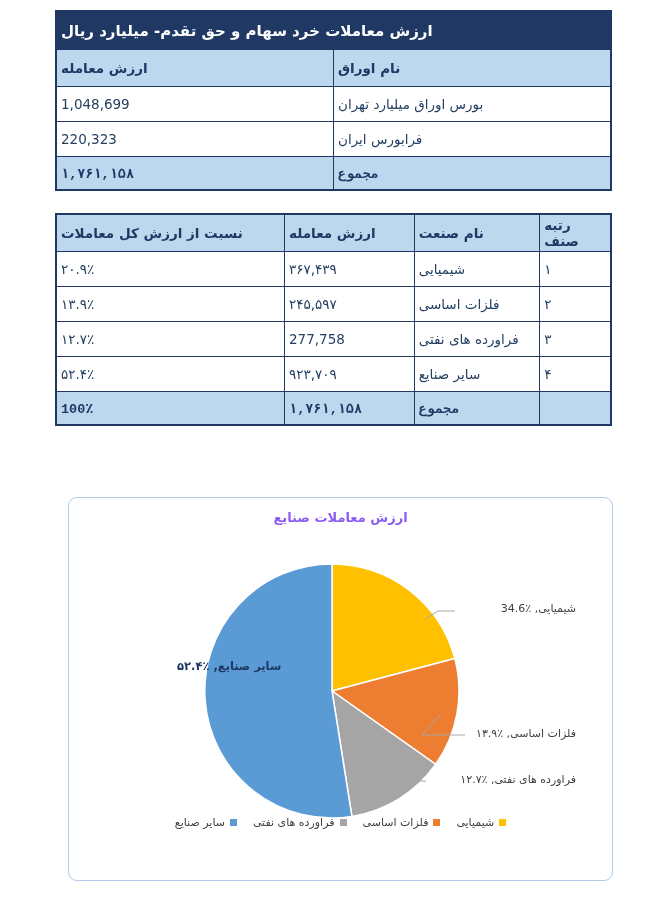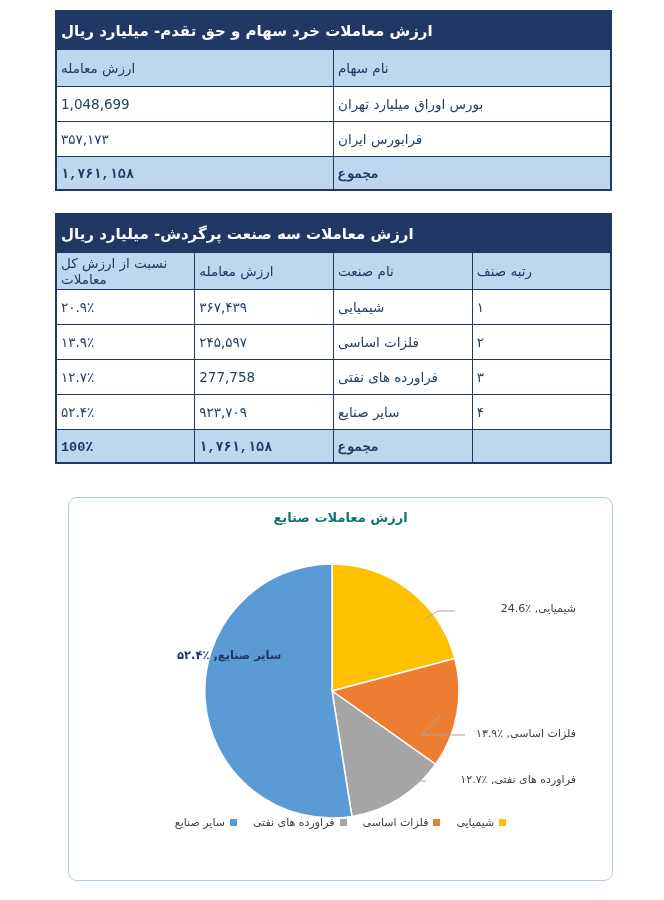--- a/index.html
+++ b/index.html
@@ -16,79 +16,76 @@
   table.t1{top:10px;}
   table.t2{top:213px;}
   .tbl td,.tbl th{
     border:1px solid #1F3864;text-align:left;vertical-align:middle;
     font-size:13.5px;color:#243F60;padding:2px 4px;
   }
   .tbl .title{
     background:#1F3864;color:#ffffff;font-weight:bold;font-size:15px;
     height:33px;border:1px solid #1F3864;
   }
-  .tbl th{background:#BDD7EE;color:#1F3864;font-weight:normal;height:32px;font-size:13.5px;}
+  .tbl th{background:#BDD7EE;color:#1F3864;font-weight:bold;height:32px;font-size:13.5px;}
   .tbl td.cell{height:30px;background:#ffffff;}
   .tbl tr.total td{background:#BDD7EE;font-weight:bold;height:28px;color:#1F3864;font-family:Liberation Mono, monospace;}
   
   .chart-panel{
     position:absolute;left:68px;top:497px;width:543px;height:382px;
     border:1.5px solid #AECDEB;border-radius:9px;background:#ffffff;
   }
   .chart-title{
     position:absolute;top:12px;left:0;width:100%;text-align:center;
-    font-size:13px;font-weight:bold;color:#0f766e;direction:rtl;
+    font-size:13px;font-weight:bold;color:#8b5cf6;direction:rtl;
   }
   .pie-svg{position:absolute;left:0;top:0;width:543px;height:382px;}
   .slice-label{
     position:absolute;direction:rtl;font-size:11px;color:#3f3f3f;white-space:nowrap;
   }
-  .slice-label.inside{color:#1F3864;font-weight:bold;font-size:11.5px;}
+  .slice-label.inside{color:#1F3864;font-weight:bold;font-size:11.5px;margin-top:11px;}
   .legend{
     position:absolute;top:318px;left:0;width:100%;
     display:flex;flex-direction:row;justify-content:center;align-items:center;
     direction:rtl;gap:16px;font-size:11px;color:#404040;
   }
   .legend-item{display:flex;align-items:center;gap:5px;direction:rtl;}
   .swatch{width:7px;height:7px;display:inline-block;}
 </style>
 </head>
 <body>
 
 <div class="page">
 
   <table class="tbl t1">
     <tbody>
         <tr>
       <td class="title" colspan="2">ارزش معاملات خرد سهام و حق تقدم- میلیارد ریال</td>
     </tr>
     <tr>
-      <th style="width:57.8%">نام سهام</th>
+      <th style="width:57.8%">نام اوراق</th>
       <th style="width:42.2%">ارزش معامله</th>
     </tr>
     <tr>
       <td class="cell">بورس اوراق میلیارد تهران</td>
       <td class="cell">1,048,699</td>
     </tr>
     <tr>
       <td class="cell">فرابورس ایران</td>
-      <td class="cell">۳۵۷,۱۷۳</td>
+      <td class="cell">220,323</td>
     </tr>
     <tr class="total">
       <td>مجموع</td>
       <td>۱,۷۶۱,۱۵۸</td>
     </tr>
   </tbody>
     </table>
 
   <table class="tbl t2">
     <tbody>
-        <tr>
-      <td class="title" colspan="4">ارزش معاملات سه صنعت پرگردش- میلیارد ریال</td>
-    </tr>
     <tr>
       <th style="width:12%">رتبه صنف</th>
       <th style="width:22.5%">نام صنعت</th>
       <th style="width:23.3%">ارزش معامله</th>
       <th style="width:42.2%">نسبت از ارزش کل معاملات</th>
     </tr>
     <tr>
       <td class="cell">۱</td>
       <td class="cell">شیمیایی</td>
       <td class="cell">۳۶۷,۴۳۹</td>
@@ -131,21 +128,21 @@
         <path d="M0 0 L103.7 73.3 A127 127 0 0 1 19.9 125.4 Z" fill="#A5A5A5"></path>
         <path d="M0 0 L19.9 125.4 A127 127 0 1 1 0 -127 Z" fill="#5B9BD5"></path>
       </g>
       <g fill="none" stroke="#A6A6A6" stroke-width="1">
         <polyline points="356,121 369,113 386,113"></polyline>
         <polyline points="372,216 353,237 396,237"></polyline>
         <polyline points="300,309 335,283 357,283"></polyline>
       </g>
     </svg>
 
-    <div class="slice-label" style="right:36px;top:104px">شیمیایی, ٪24.6</div>
+    <div class="slice-label" style="right:36px;top:104px">شیمیایی, ٪34.6</div>
     <div class="slice-label" style="right:36px;top:229px">فلزات اساسی, ٪۱۳.۹</div>
     <div class="slice-label" style="right:36px;top:275px">فراورده های نفتی, ٪۱۲.۷</div>
     <div class="slice-label inside" style="left:108px;top:150px">سایر صنایع, ٪۵۲.۴</div>
 
     <div class="legend">
       <div class="legend-item">
         <span class="swatch" style="background-color: rgb(255, 192, 0);"></span>
         <span>شیمیایی</span>
       </div>
       <div class="legend-item">

